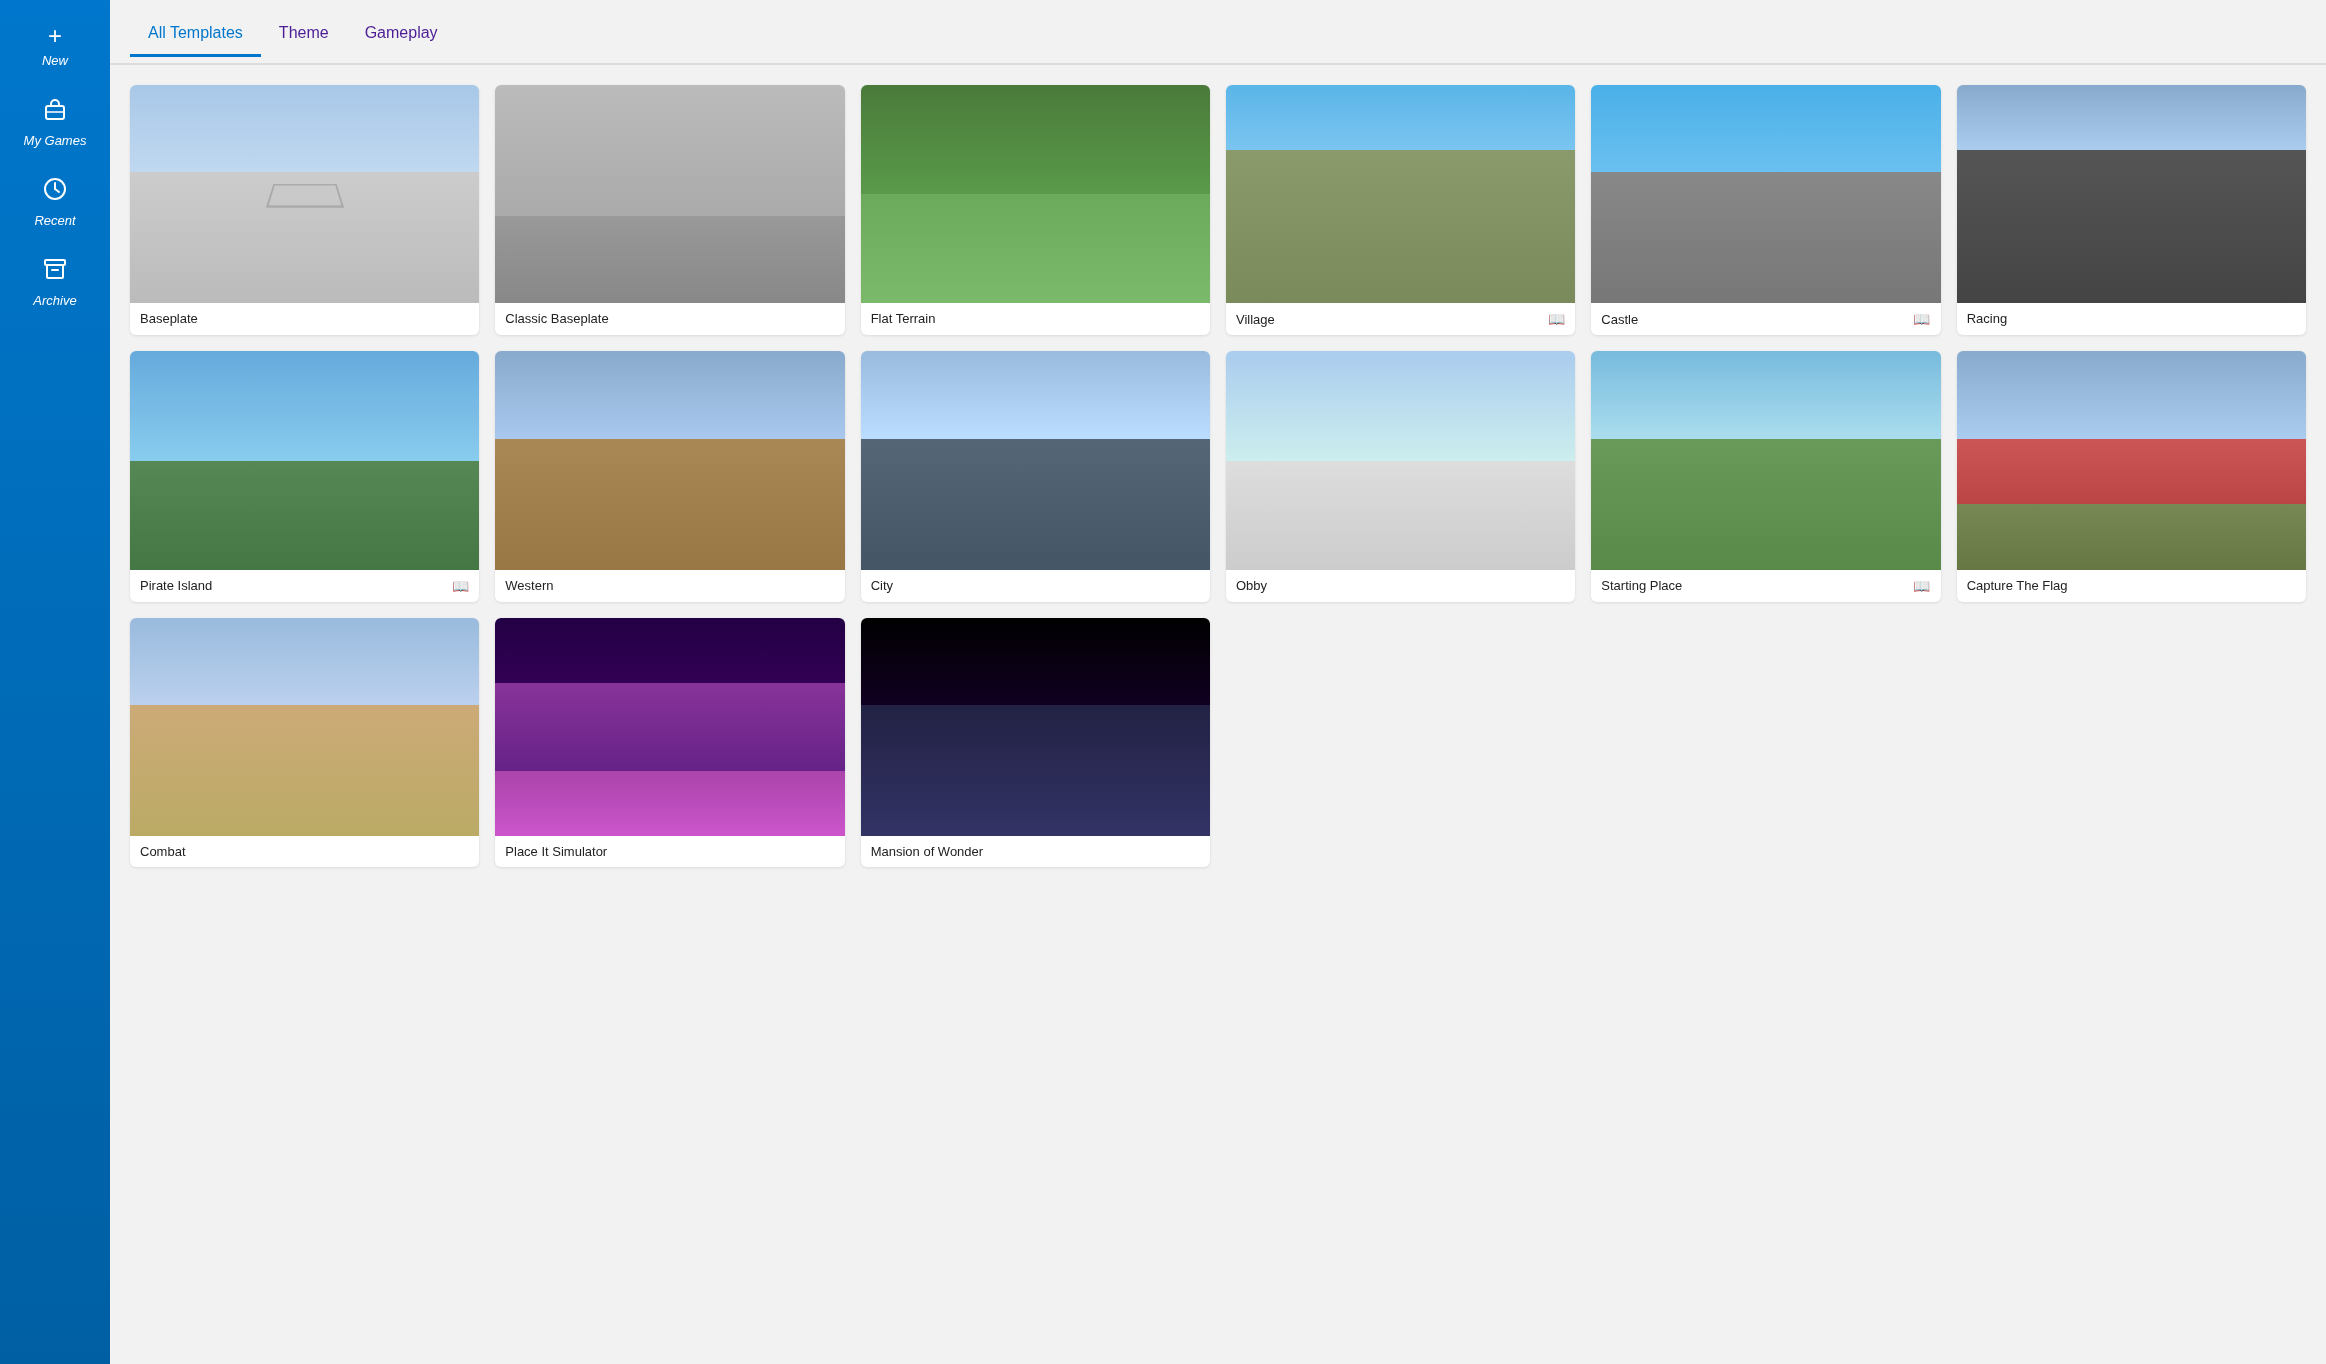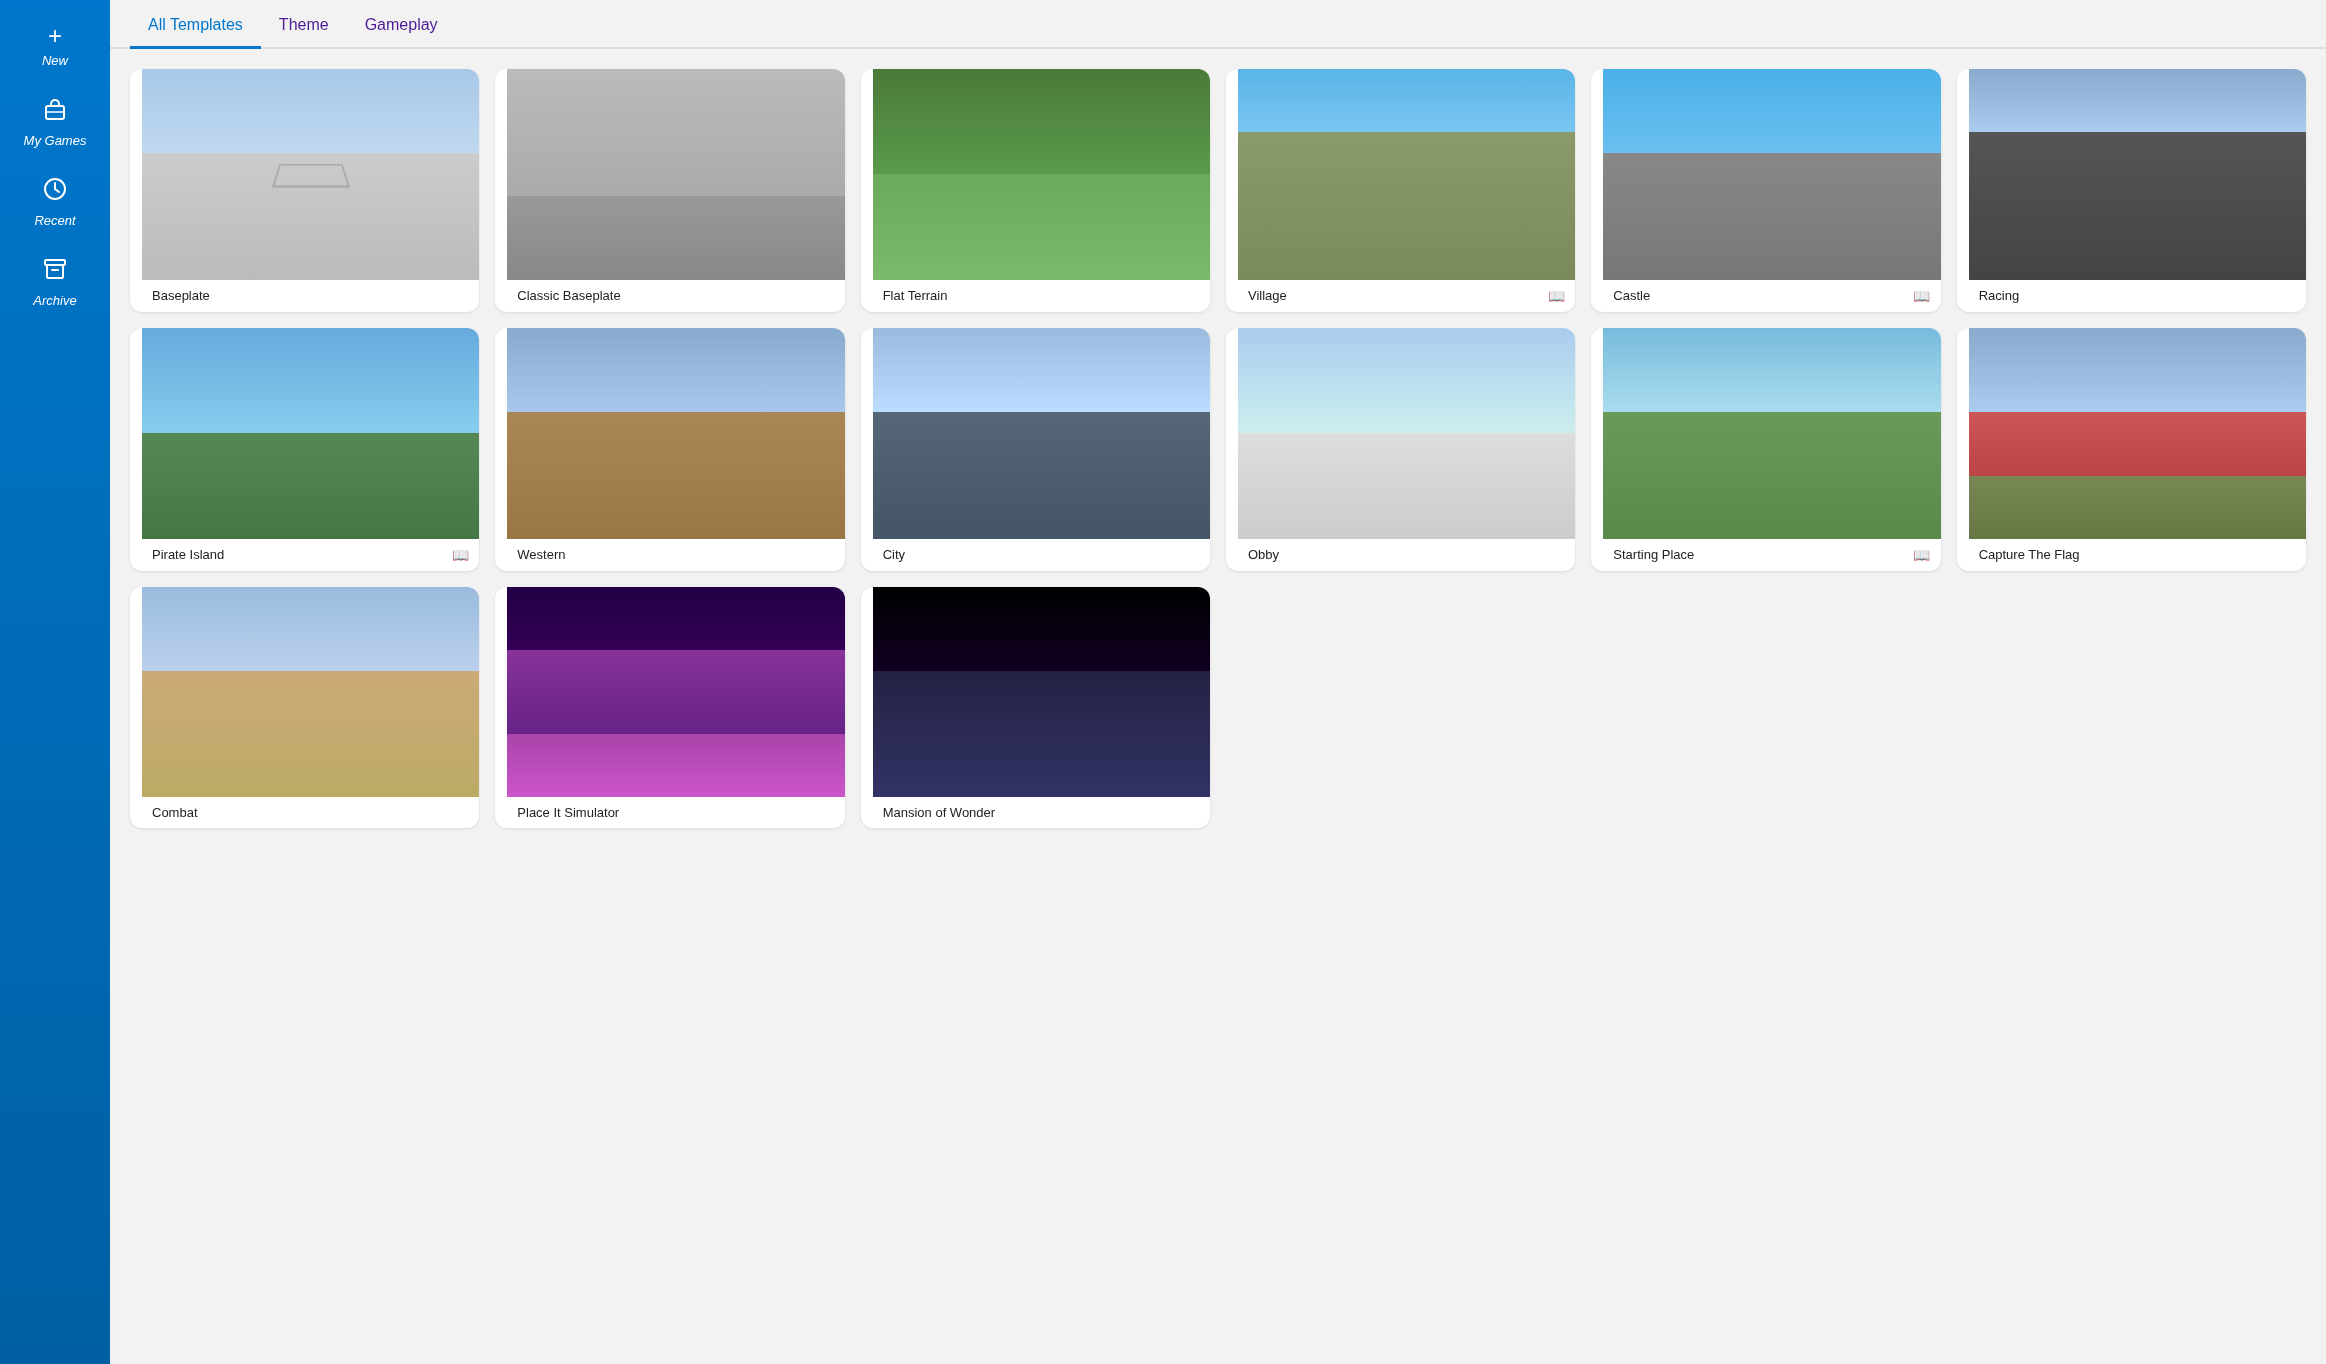--- a/index.html
+++ b/index.html
@@ -52,21 +52,21 @@
       display: flex;
       flex-direction: column;
       overflow: hidden;
       background: #f2f2f2;
     }
 
     
     #tabs {
       display: flex;
       align-items: flex-end;
-      padding: 0 20px;
+      padding: 8px 20px;
       background: #f2f2f2;
       border-bottom: 2px solid #ddd;
       flex-shrink: 0;
     }
     .tab {
       padding: 16px 18px 12px;
       font-size: 16px;
       cursor: pointer;
       color: #4c1d95;
       border-bottom: 3px solid transparent;
@@ -86,26 +86,25 @@
     }
     .grid {
       display: grid;
       grid-template-columns: repeat(6, 1fr);
       gap: 16px;
     }
 
     
     .card {
       background: white;
-      border-radius: 12px;
+      border-radius: 6px;
       overflow: hidden;
       cursor: pointer;
       box-shadow: 0 1px 3px rgba(0,0,0,0.1);
       transition: box-shadow 0.2s;
-      padding-left: 12px;
     }
     .card-thumb {
       width: 100%;
       aspect-ratio: 16/10;
       display: flex;
       align-items: center;
       justify-content: center;
       font-size: 11px;
       color: #999;
       position: relative;

